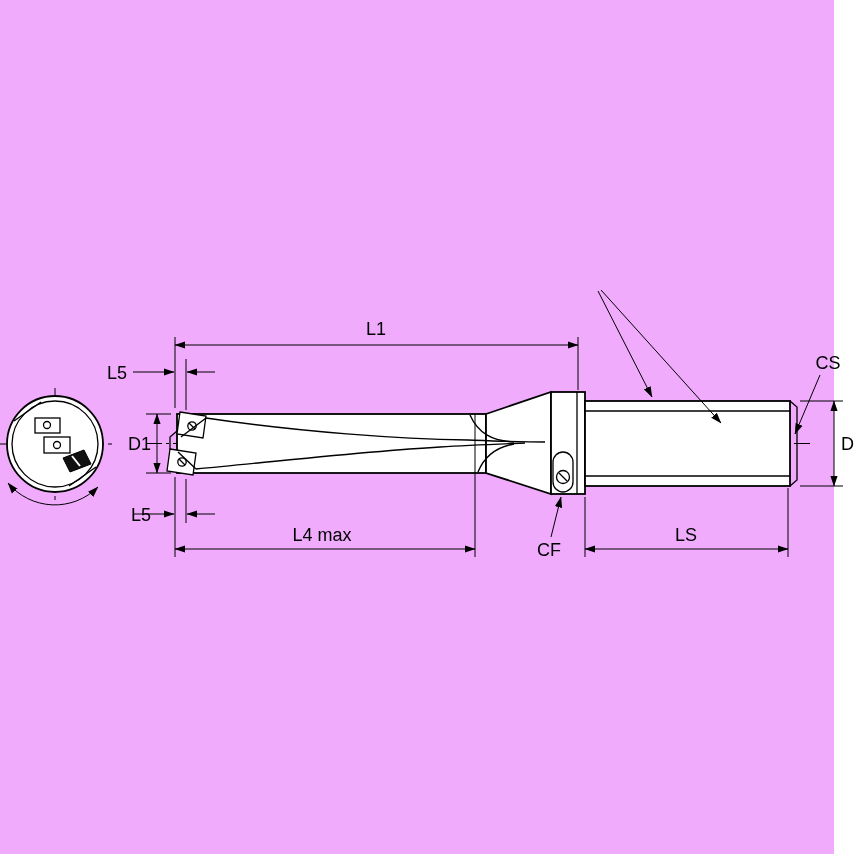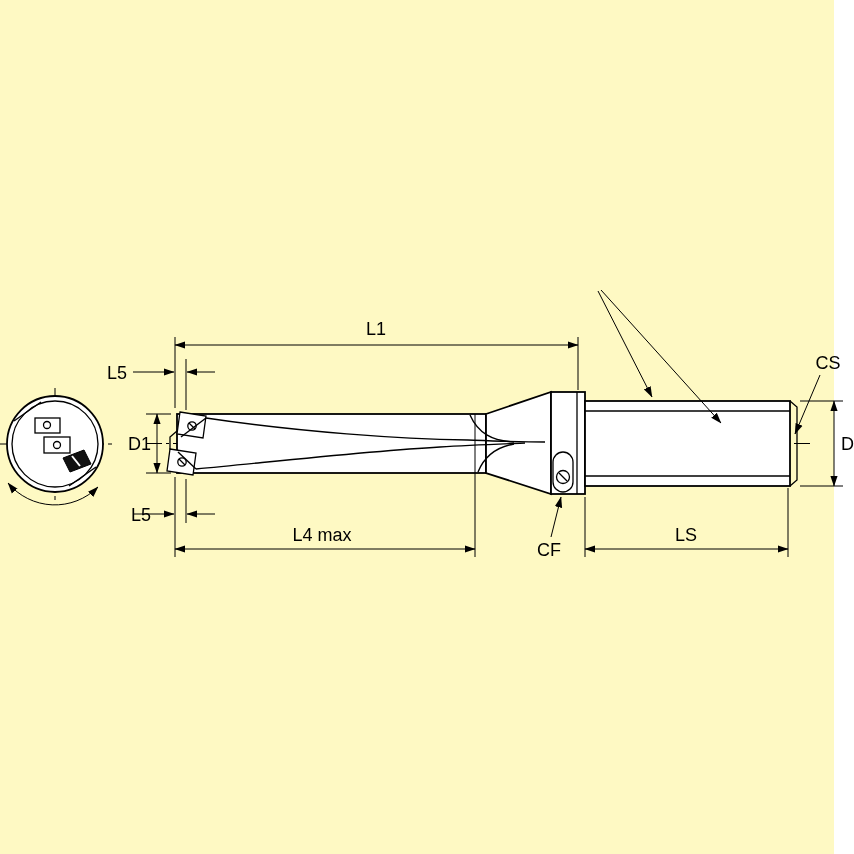--- a/index.html
+++ b/index.html
@@ -4,21 +4,21 @@
 <style>
   html, body {
     margin: 0;
     padding: 0;
     background: #ffffff;
   }
   .canvas {
     position: relative;
     width: 834px;
     height: 854px;
-    background: #fef9c3;
+    background: #f0abfc;
     font-family: "Liberation Sans", sans-serif;
   }
   svg { display: block; }
   text {
     font-family: "Liberation Sans", sans-serif;
     font-size: 18px;
     fill: #000000;
   }
   .outline { stroke: #000; stroke-width: 1.8; fill: #ffffff; }
   .detail  { stroke: #000; stroke-width: 1.3; fill: none; }

